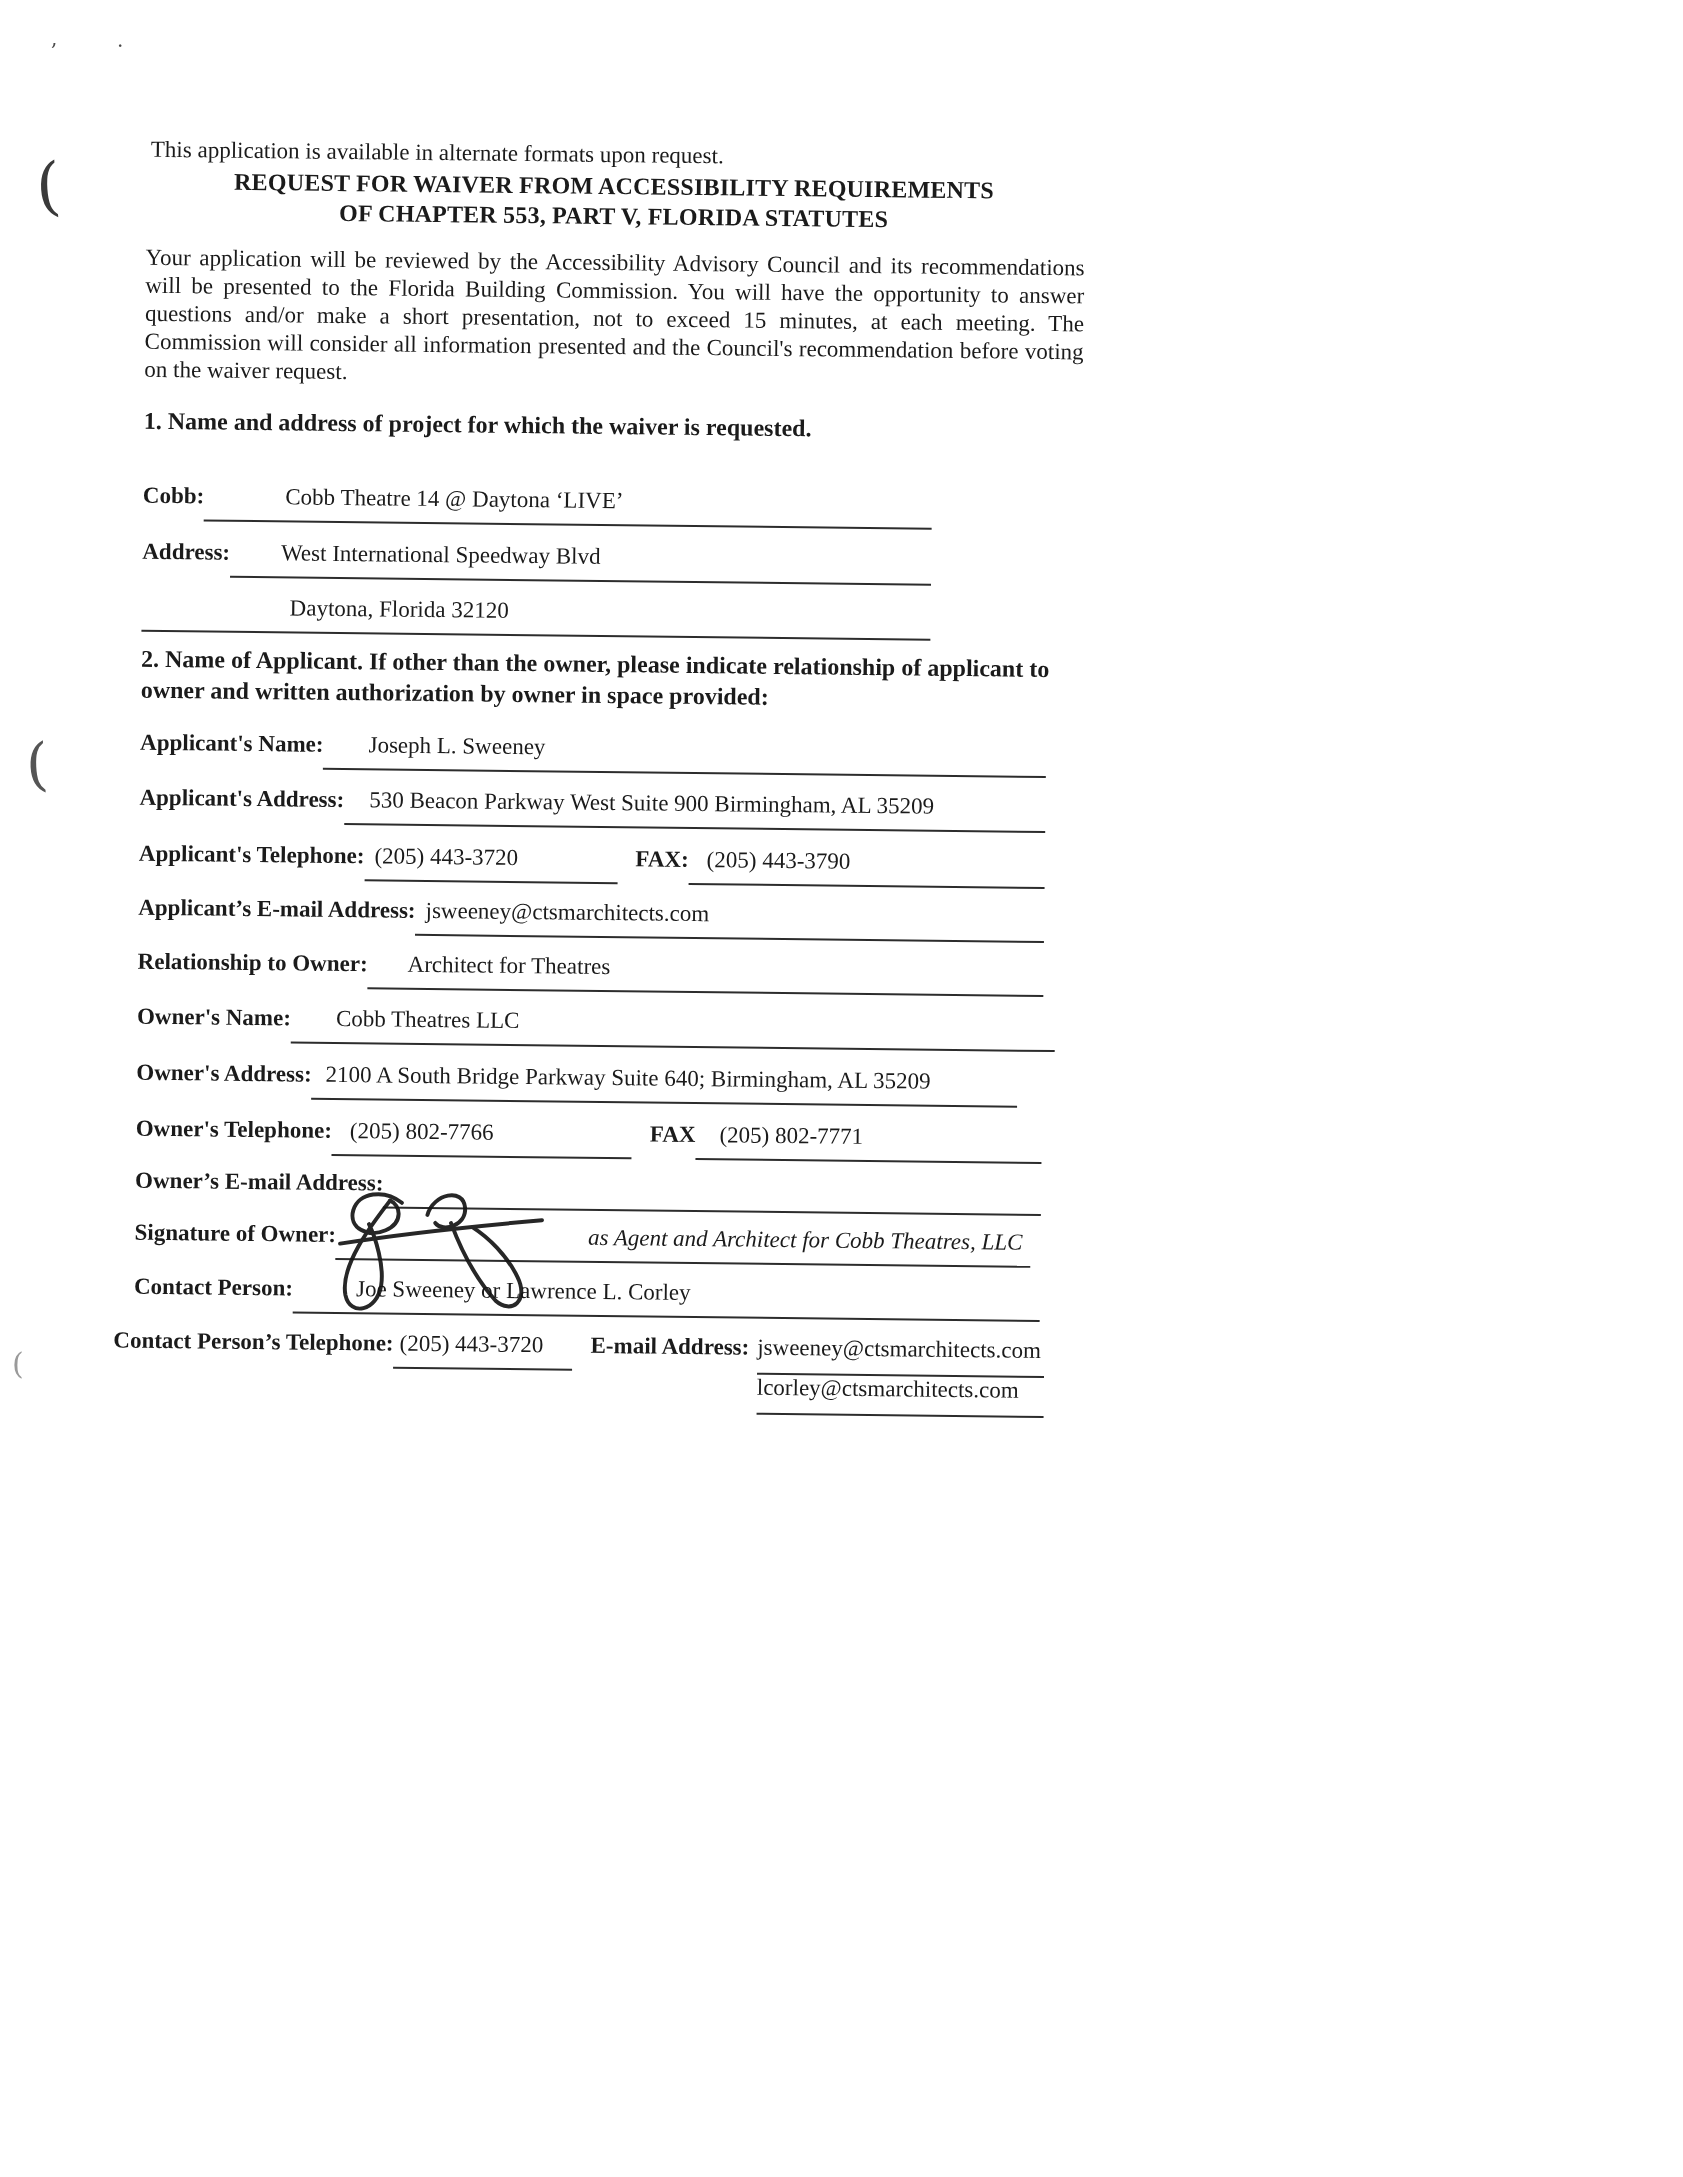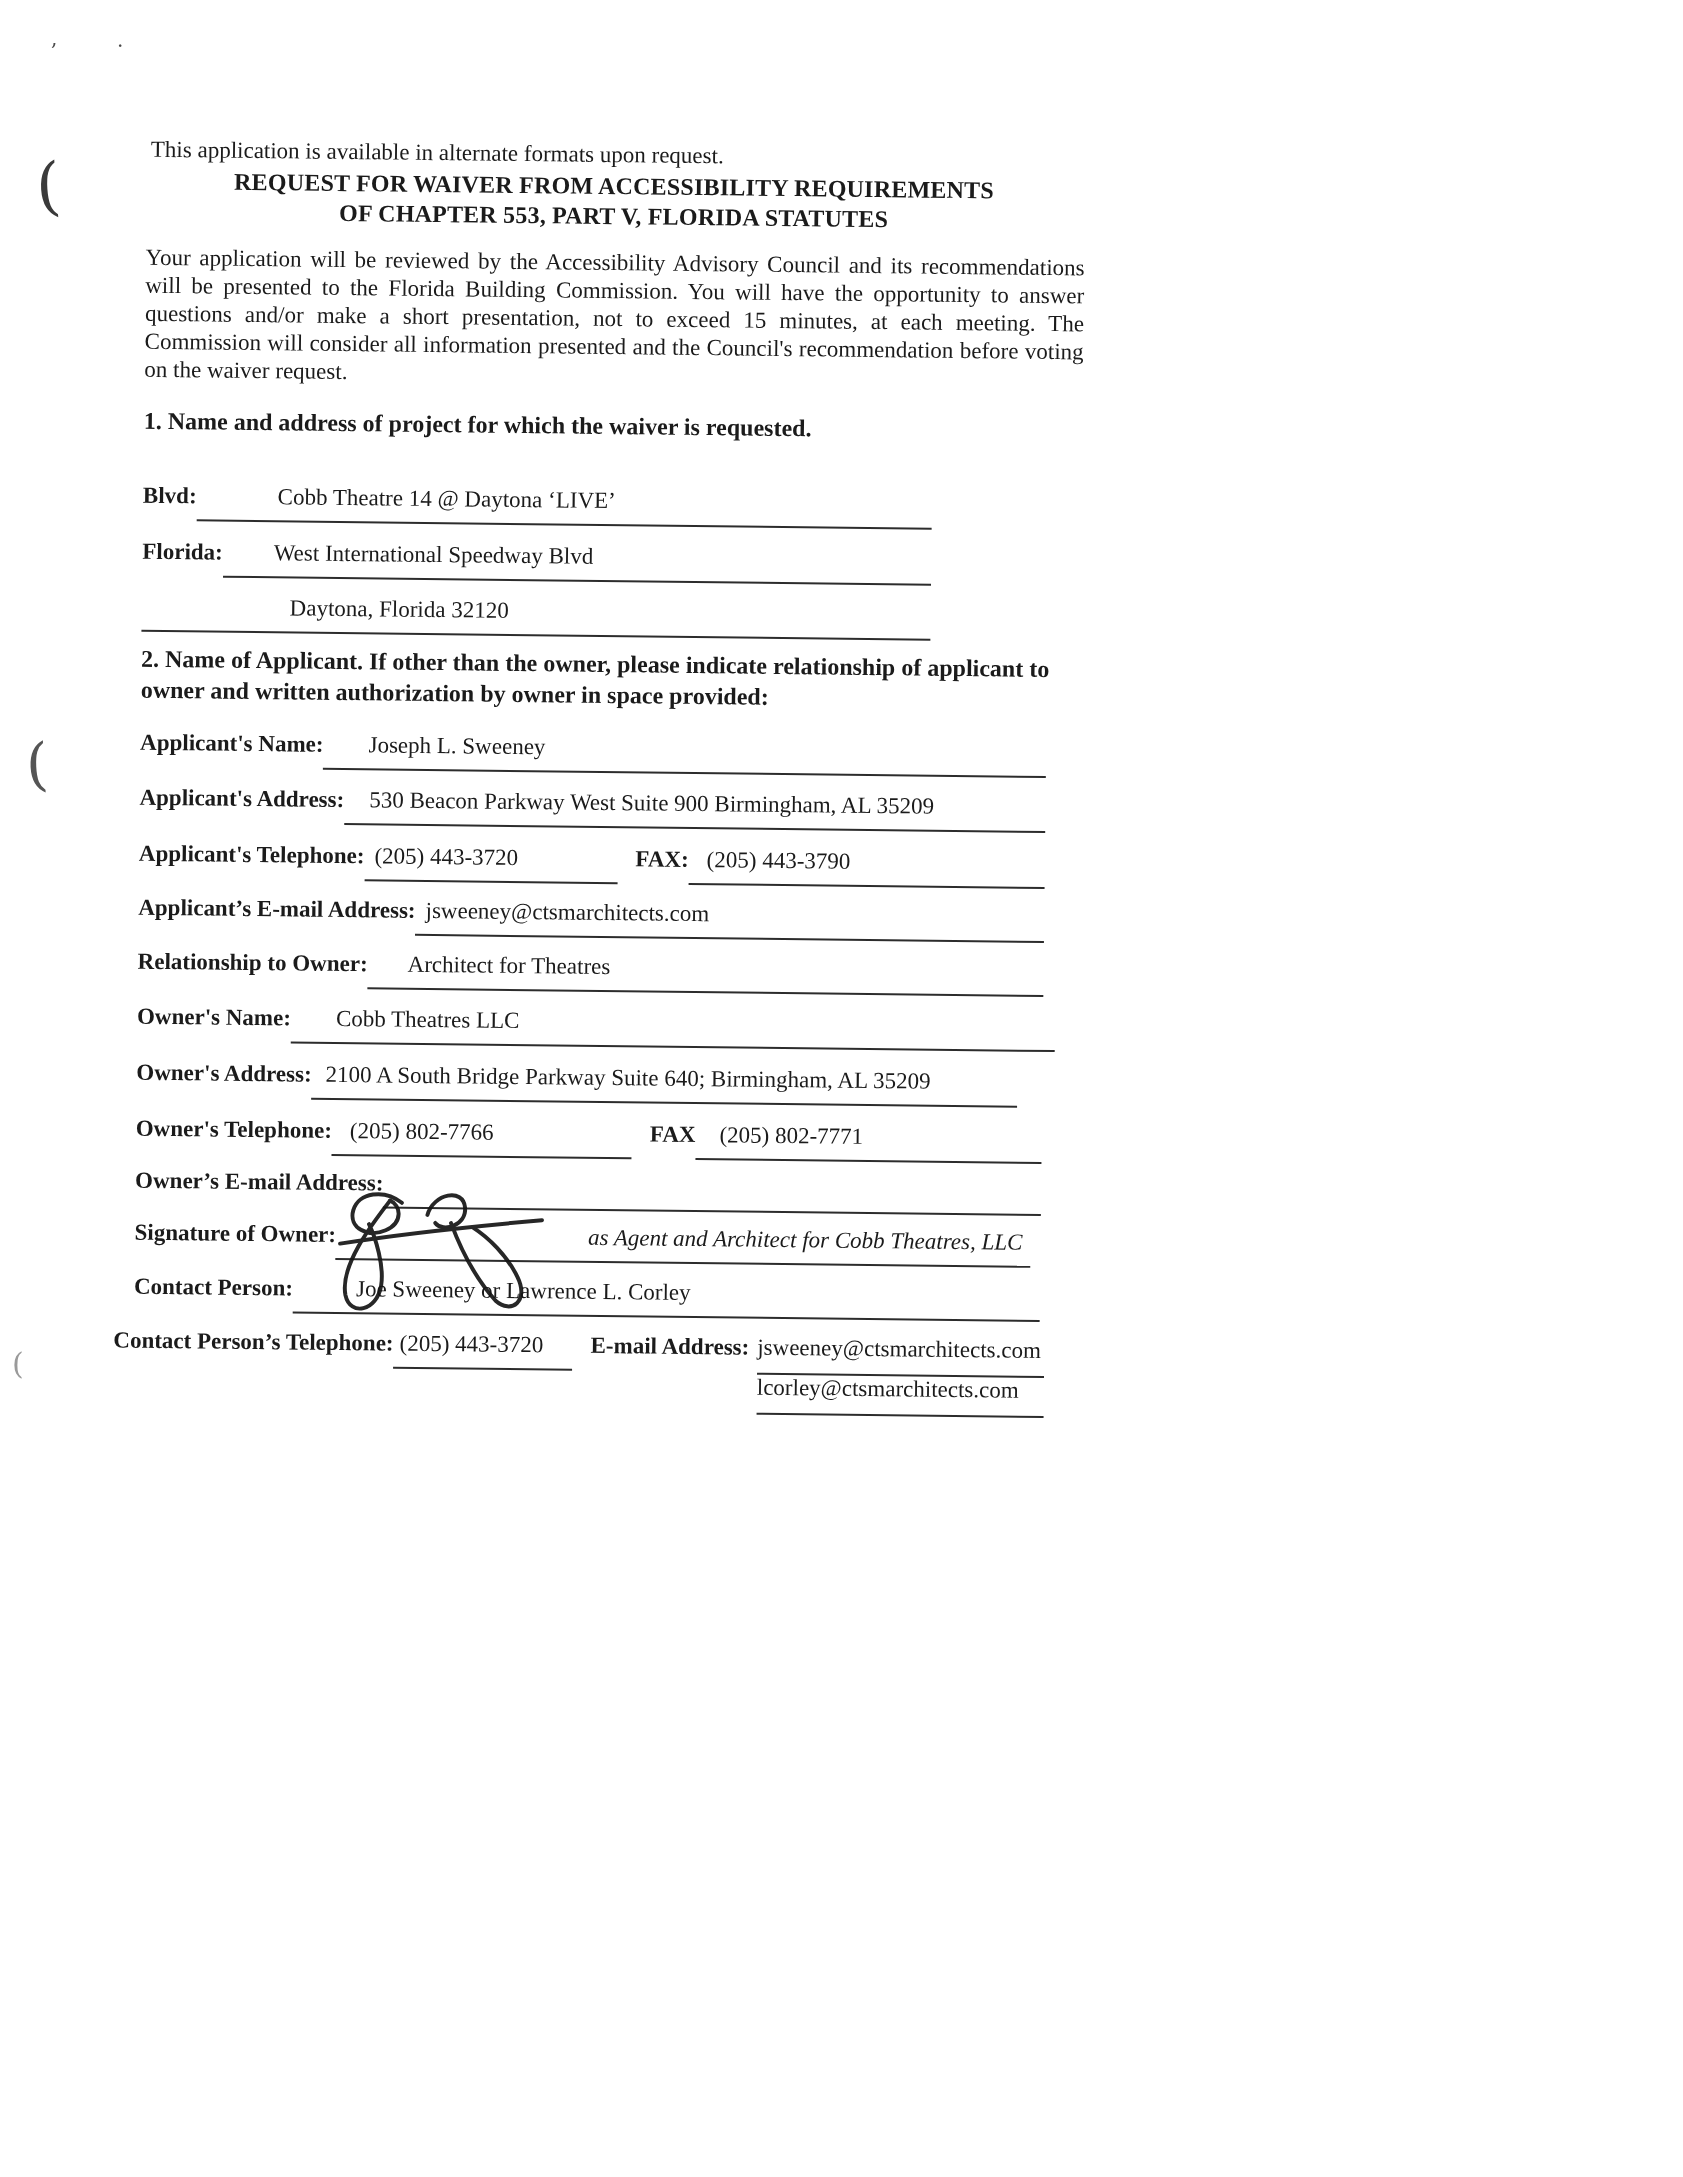--- a/index.html
+++ b/index.html
@@ -81,28 +81,28 @@
     <div class="doc-title">
       <div>REQUEST FOR WAIVER FROM ACCESSIBILITY REQUIREMENTS</div>
       <div>OF CHAPTER 553, PART V, FLORIDA STATUTES</div>
     </div>
 
     <div class="intro">Your application will be reviewed by the Accessibility Advisory Council and its recommendations will be presented to the Florida Building Commission. You will have the opportunity to answer questions and/or make a short presentation, not to exceed 15 minutes, at each meeting. The Commission will consider all information presented and the Council's recommendation before voting on the waiver request.</div>
 
     <div class="sec-heading h1">1. Name and address of project for which the waiver is requested.</div>
 
     <div class="row" style="top:483px; width:789px;">
-      <span class="label">Blvd:</span>
+      <span class="label">Cobb:</span>
       <span class="line grow" style="padding-left:81px;">
         <span class="val">Cobb Theatre 14 @ Daytona ‘LIVE’</span>
       </span>
     </div>
 
     <div class="row" style="top:539px; width:789px;">
-      <span class="label">Florida:</span>
+      <span class="label">Address:</span>
       <span class="line grow" style="padding-left:51px;">
         <span class="val">West International Speedway Blvd</span>
       </span>
     </div>
 
     <div class="row" style="top:594px; width:789px;">
       <span class="line grow" style="padding-left:148px;">
         <span class="val">Daytona, Florida 32120</span>
       </span>
     </div>

